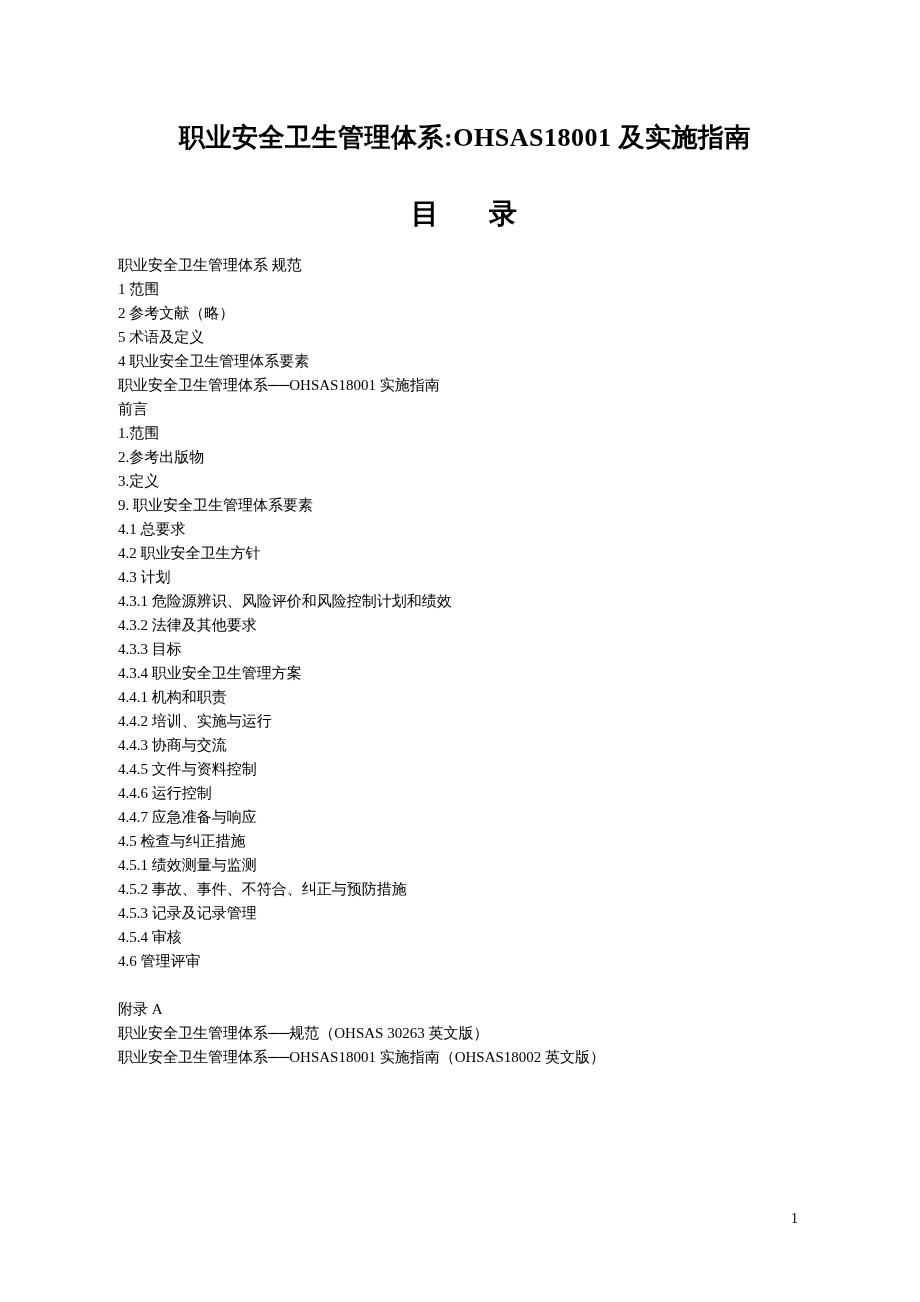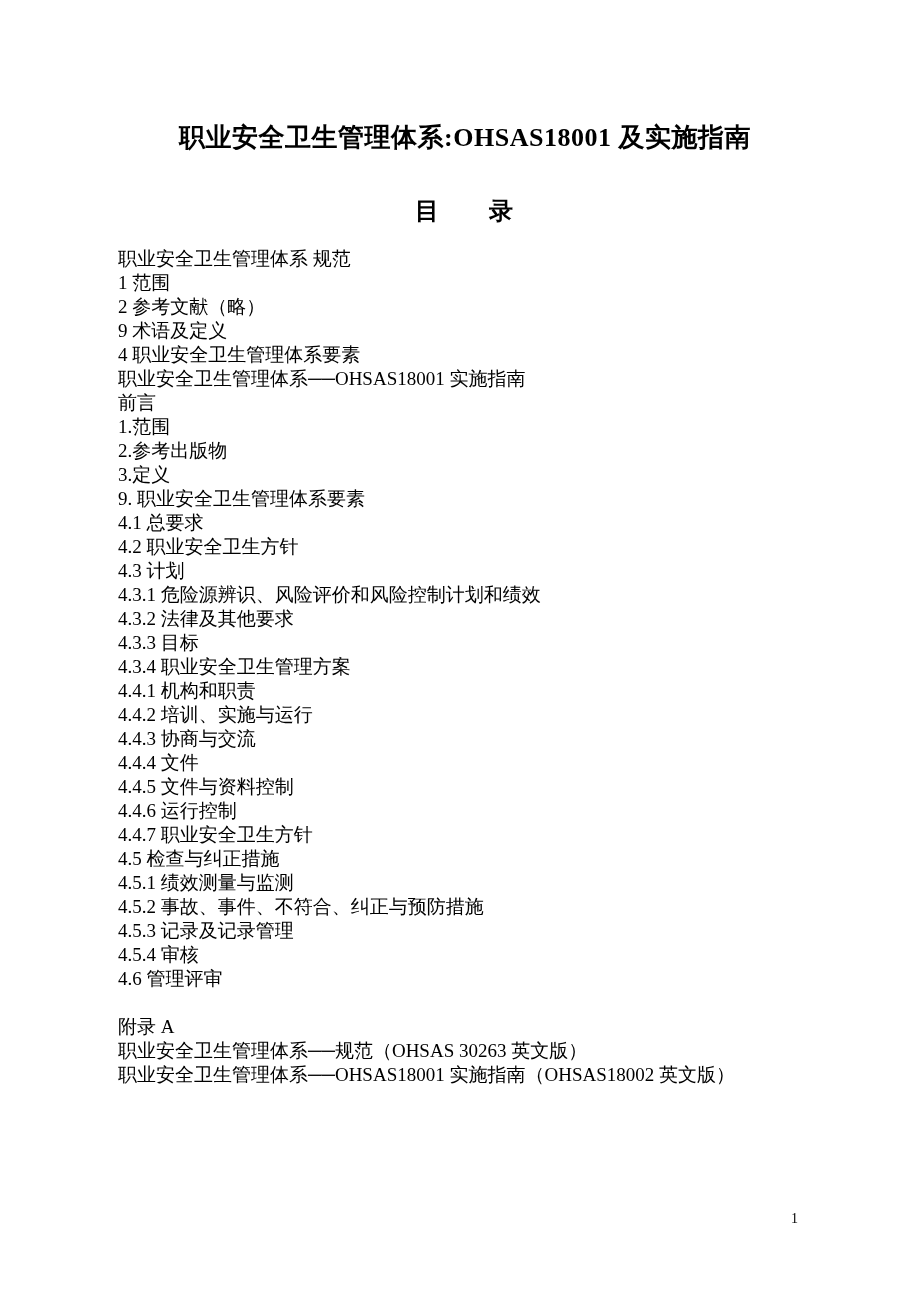--- a/index.html
+++ b/index.html
@@ -20,32 +20,32 @@
     }
     .title {
       font-size: 26px;
       font-weight: bold;
       text-align: center;
       margin-bottom: 40px;
       font-family: "SimSun", "宋体", serif;
       letter-spacing: 0.5px;
     }
     .toc-heading {
-      font-size: 24px;
+      font-size: 28px;
       font-weight: bold;
       text-align: center;
       margin-bottom: 20px;
       letter-spacing: 2px;
     }
     .toc-heading .spacer {
       display: inline-block;
       width: 48px;
     }
     .toc-list {
-      font-size: 19px;
+      font-size: 15px;
       line-height: 24px;
       font-family: Liberation Serif, serif;
     }
     .toc-item {
       display: block;
     }
     .blank-line {
       height: 24px;
     }
     .page-number {
@@ -61,42 +61,41 @@
 
 <div class="page">
   <h1 class="title">职业安全卫生管理体系:OHSAS18001 及实施指南</h1>
   <h2 class="toc-heading">
     <span>目</span><span class="spacer"></span><span>录</span>
   </h2>
   <div class="toc-list">
     <span class="toc-item">职业安全卫生管理体系 规范</span>
     <span class="toc-item">1 范围</span>
     <span class="toc-item">2 参考文献（略）</span>
-    <span class="toc-item">9 术语及定义</span>
+    <span class="toc-item">5 术语及定义</span>
     <span class="toc-item">4 职业安全卫生管理体系要素</span>
     <span class="toc-item">职业安全卫生管理体系──OHSAS18001 实施指南</span>
     <span class="toc-item">前言</span>
     <span class="toc-item">1.范围</span>
     <span class="toc-item">2.参考出版物</span>
     <span class="toc-item">3.定义</span>
     <span class="toc-item">9.  职业安全卫生管理体系要素</span>
     <span class="toc-item">4.1 总要求</span>
     <span class="toc-item">4.2 职业安全卫生方针</span>
     <span class="toc-item">4.3 计划</span>
     <span class="toc-item">4.3.1 危险源辨识、风险评价和风险控制计划和绩效</span>
     <span class="toc-item">4.3.2 法律及其他要求</span>
     <span class="toc-item">4.3.3 目标</span>
     <span class="toc-item">4.3.4 职业安全卫生管理方案</span>
     <span class="toc-item">4.4.1 机构和职责</span>
     <span class="toc-item">4.4.2 培训、实施与运行</span>
     <span class="toc-item">4.4.3 协商与交流</span>
-    <span class="toc-item">4.4.4 文件</span>
     <span class="toc-item">4.4.5 文件与资料控制</span>
     <span class="toc-item">4.4.6 运行控制</span>
-    <span class="toc-item">4.4.7 职业安全卫生方针</span>
+    <span class="toc-item">4.4.7 应急准备与响应</span>
     <span class="toc-item">4.5 检查与纠正措施</span>
     <span class="toc-item">4.5.1 绩效测量与监测</span>
     <span class="toc-item">4.5.2 事故、事件、不符合、纠正与预防措施</span>
     <span class="toc-item">4.5.3 记录及记录管理</span>
     <span class="toc-item">4.5.4 审核</span>
     <span class="toc-item">4.6 管理评审</span>
     <div class="blank-line"></div>
     <span class="toc-item">附录 A</span>
     <span class="toc-item">职业安全卫生管理体系──规范（OHSAS 30263 英文版）</span>
     <span class="toc-item">职业安全卫生管理体系──OHSAS18001 实施指南（OHSAS18002 英文版）</span>

